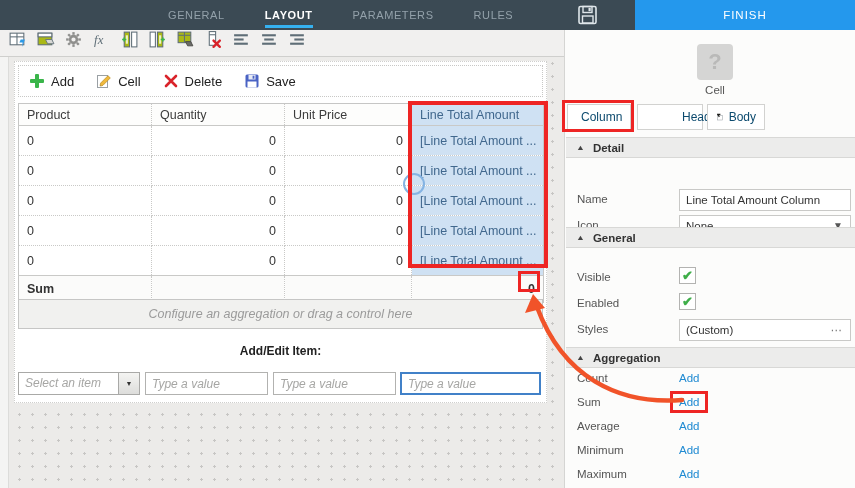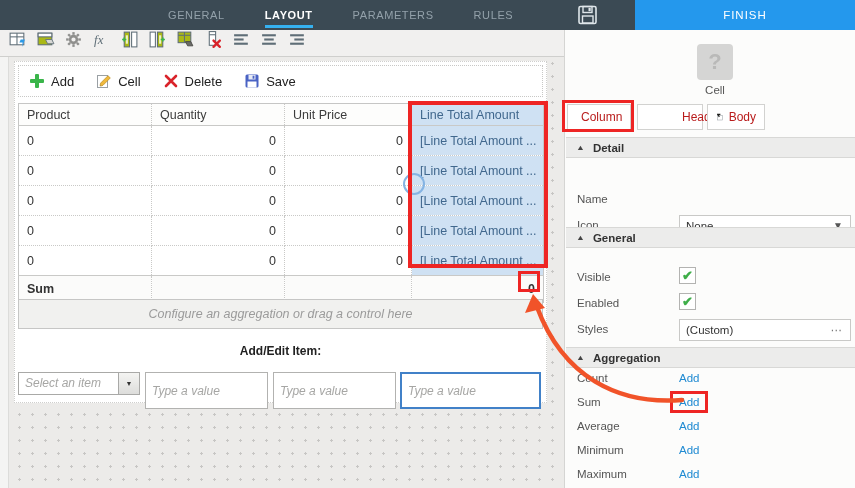--- a/index.html
+++ b/index.html
@@ -44,31 +44,31 @@
   td.sumval{text-align:right;font-weight:bold;padding-right:9px;}
   .agg-footer{position:absolute;left:18px;top:299px;width:525px;height:30px;background:#f1f1ef;border:1px solid #c6c6c5;
               box-sizing:border-box;display:flex;align-items:center;justify-content:center;
               font-style:italic;color:#9b9b9b;font-size:12.5px;}
   
   .addedit-title{position:absolute;left:18px;top:344px;width:525px;text-align:center;font-weight:bold;font-size:12px;color:#222;}
   .selectbox{position:absolute;left:18px;top:372px;width:122px;height:23px;border:1px solid #a9a9a7;background:#fff;box-sizing:border-box;}
   .selectbox .ph{position:absolute;left:6px;top:3px;font-style:italic;color:#a6a6a4;font-size:12px;}
   .selectbox .btn{position:absolute;right:0;top:0;width:20px;height:21px;background:linear-gradient(#f4f4f2,#dddddb);
                   border-left:1px solid #a9a9a7;text-align:center;line-height:21px;font-size:7px;color:#333;cursor:pointer;}
-  .val-input{position:absolute;top:372px;height:37px;border:1px solid #b2b2b0;box-sizing:border-box;padding:0 6px;
+  .val-input{position:absolute;top:372px;height:23px;border:1px solid #b2b2b0;box-sizing:border-box;padding:0 6px;
              font-family:"Liberation Sans",sans-serif;font-size:12px;color:#333;background:#fff;}
   .val-input::placeholder{font-style:italic;color:#a6a6a4;opacity:1;}
   .val-input.focused{border:2px solid #4181c8;}
   
   .panel{position:absolute;left:564px;top:30px;width:291px;height:458px;background:#fcfcfb;border-left:1px solid #d5d5d3;box-sizing:border-box;}
   .qmark{position:absolute;left:132px;top:14px;width:36px;height:36px;background:#d5d5d4;border-radius:4px;
          color:#b9b9b8;font-size:22px;font-weight:bold;text-align:center;line-height:36px;}
   .cell-label{position:absolute;left:110px;top:54px;width:80px;text-align:center;color:#555;font-size:11.5px;}
   .ptab{position:absolute;top:74px;height:26px;background:#fff;border:1px solid #d2d2d0;box-sizing:border-box;
-        display:flex;align-items:center;gap:5px;padding:0 8px;font-size:12px;color:#b91c1c;cursor:pointer;}
+        display:flex;align-items:center;gap:5px;padding:0 8px;font-size:12px;color:#0c4a6e;cursor:pointer;}
   .sec-hdr{position:absolute;left:1px;width:289px;height:21px;background:#ececeb;border-top:1px solid #d8d8d6;border-bottom:1px solid #d8d8d6;
            box-sizing:border-box;display:flex;align-items:center;gap:8px;padding-left:10px;font-weight:bold;font-size:11.5px;color:#333;}
   .chev{font-size:9px;color:#444;transform:scaleY(.8);}
   .prow-label{position:absolute;left:12px;color:#555;font-size:11.5px;}
   .pinput{position:absolute;left:114px;width:172px;height:22px;border:1px solid #c9c9c7;background:#fff;box-sizing:border-box;
           font-family:"Liberation Sans",sans-serif;font-size:11.5px;color:#333;padding:0 6px;}
   .pselect{position:absolute;left:114px;width:172px;height:22px;border:1px solid #c9c9c7;background:#fff;box-sizing:border-box;
            font-size:11.5px;color:#333;line-height:20px;padding-left:6px;cursor:pointer;}
   .pselect .dd{position:absolute;right:7px;top:0;color:#555;font-size:10px;}
   .checkbox{position:absolute;left:114px;width:17px;height:17px;border:1px solid #b3b3b1;background:#fff;box-sizing:border-box;
@@ -312,20 +312,21 @@
           </svg>
           <span>Body</span>
         </div>
       </div>
 
     <div class="sec-hdr" style="top:107px;">
       <span class="chev">▲</span>
       <span>Detail</span>
     </div>
     <div class="prow-label" style="top:163px;">Name</div>
+    <input class="pinput" style="top: 159px;" value="Line Total Amount Column">
     <div class="prow-label" style="top:189px;">Icon</div>
     <div class="pselect" style="top:185px;">
       <span>None</span>
       <span class="dd">▼</span>
     </div>
 
     <div class="sec-hdr" style="top:197px;">
       <span class="chev">▲</span>
       <span>General</span>
     </div>

